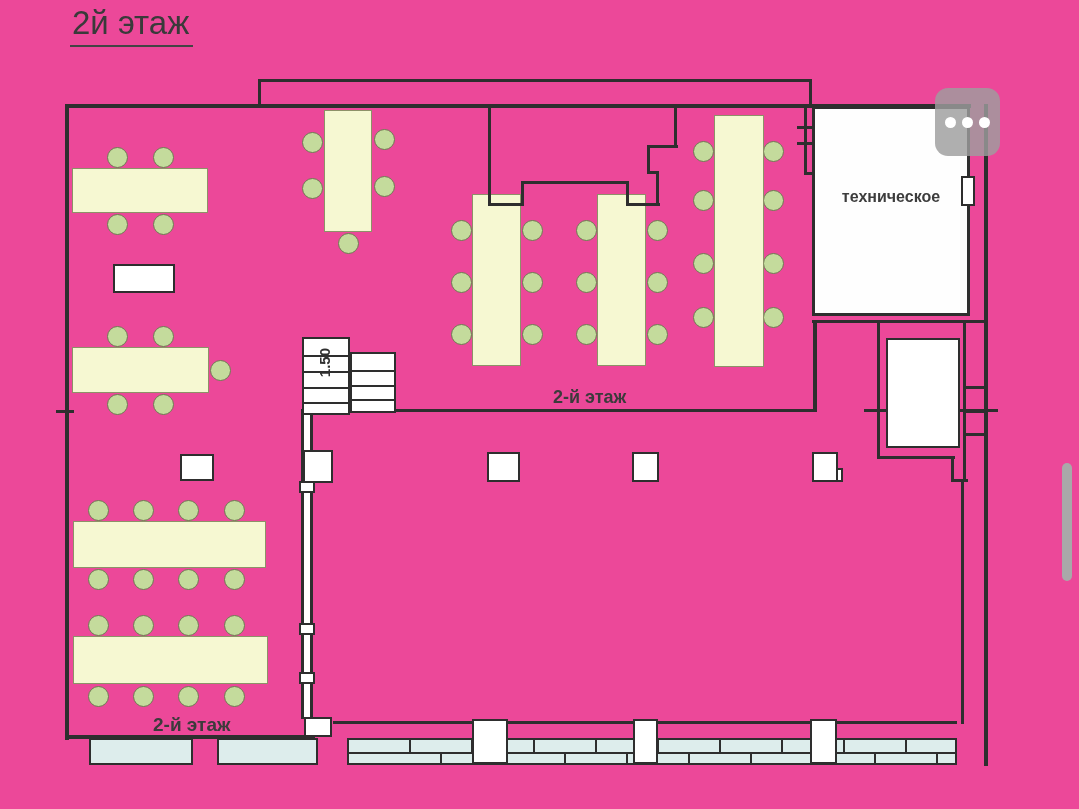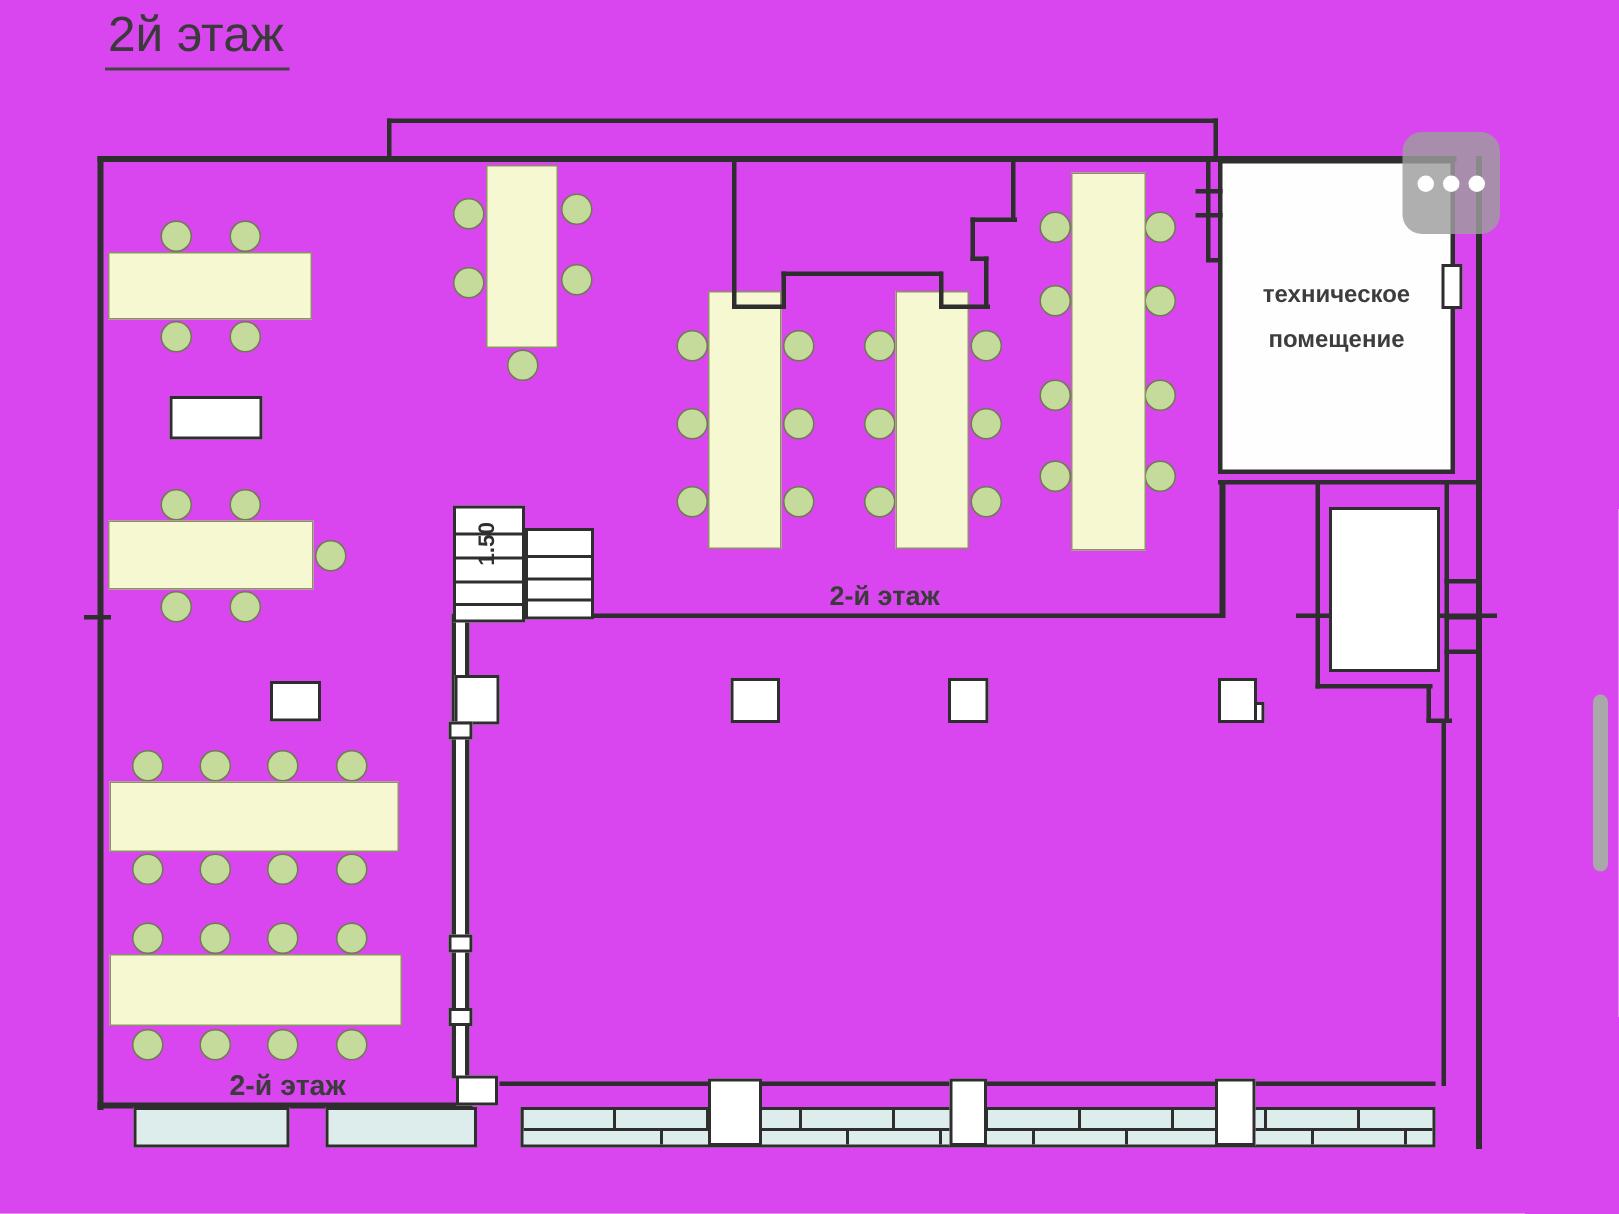--- a/index.html
+++ b/index.html
@@ -1,17 +1,17 @@
 <!DOCTYPE html>
 <html style="--wall: #2e2e2e; --tablefill: #f6f8d2; --tableborder: #8d9168; --chairfill: #c4db9c; --chairborder: #6e7a52; --winfill: #ddedec; --scroll: #a9a9a9;"><head>
 <meta charset="utf-8">
 <style>
   html,body{margin:0;padding:0;width:1079px;height:809px;background:#fff;overflow:hidden;
     font-family:"Liberation Sans", sans-serif;}
-  #stage{position:absolute;left:0;top:0;width:1079px;height:809px;background:#d946ef;}
+  #stage{position:absolute;left:0;top:0;width:1079px;height:809px;background:#ec4899;}
   #page-title{position:absolute;left:70px;top:4px;font-size:33px;color:#3a3a3a;
     border-bottom:2.5px solid #444;padding:0 4px 3px 2px;z-index:8;}
   #plan{position:absolute;left:0;top:0;width:1079px;height:809px;}
   .wall{position:absolute;background:var(--wall);z-index:4;}
   .table{position:absolute;background:var(--tablefill);border:1.5px solid var(--tableborder);
     box-sizing:border-box;z-index:3;}
   .chair{position:absolute;width:21px;height:21px;border-radius:50%;background:var(--chairfill);
     border:1.5px solid var(--chairborder);box-sizing:border-box;z-index:2;}
   .box{position:absolute;background:#fff;border:2px solid var(--wall);box-sizing:border-box;z-index:5;}
   .dwall{position:absolute;background:#fff;border-left:3px solid var(--wall);
@@ -47,21 +47,20 @@
 </head>
 <body>
 
 <div id="stage">
   <div id="page-title">2й этаж</div>
 
   <div id="plan">
     <div class="tech-room" style="left: 812px; top: 106px; width: 158px; height: 210px;"></div>
     <div class="tech-label">
       <div>техническое</div>
-      <div>помещение</div>
     </div>
 
     <div id="floor-label-center" class="floor-label">2-й этаж</div>
     <div id="floor-label-bottom" class="floor-label">2-й этаж</div>
     <div id="stairs-label">1.50</div>
   <div class="wall" style="left: 65px; top: 104px; width: 906px; height: 4px;"></div>
       <div class="wall" style="left: 258px; top: 79px; width: 554px; height: 3px;"></div>
       <div class="wall" style="left: 258px; top: 79px; width: 3px; height: 28px;"></div>
       <div class="wall" style="left: 809px; top: 79px; width: 3px; height: 28px;"></div>
       <div class="wall" style="left: 65px; top: 104px; width: 4px; height: 636px;"></div>

